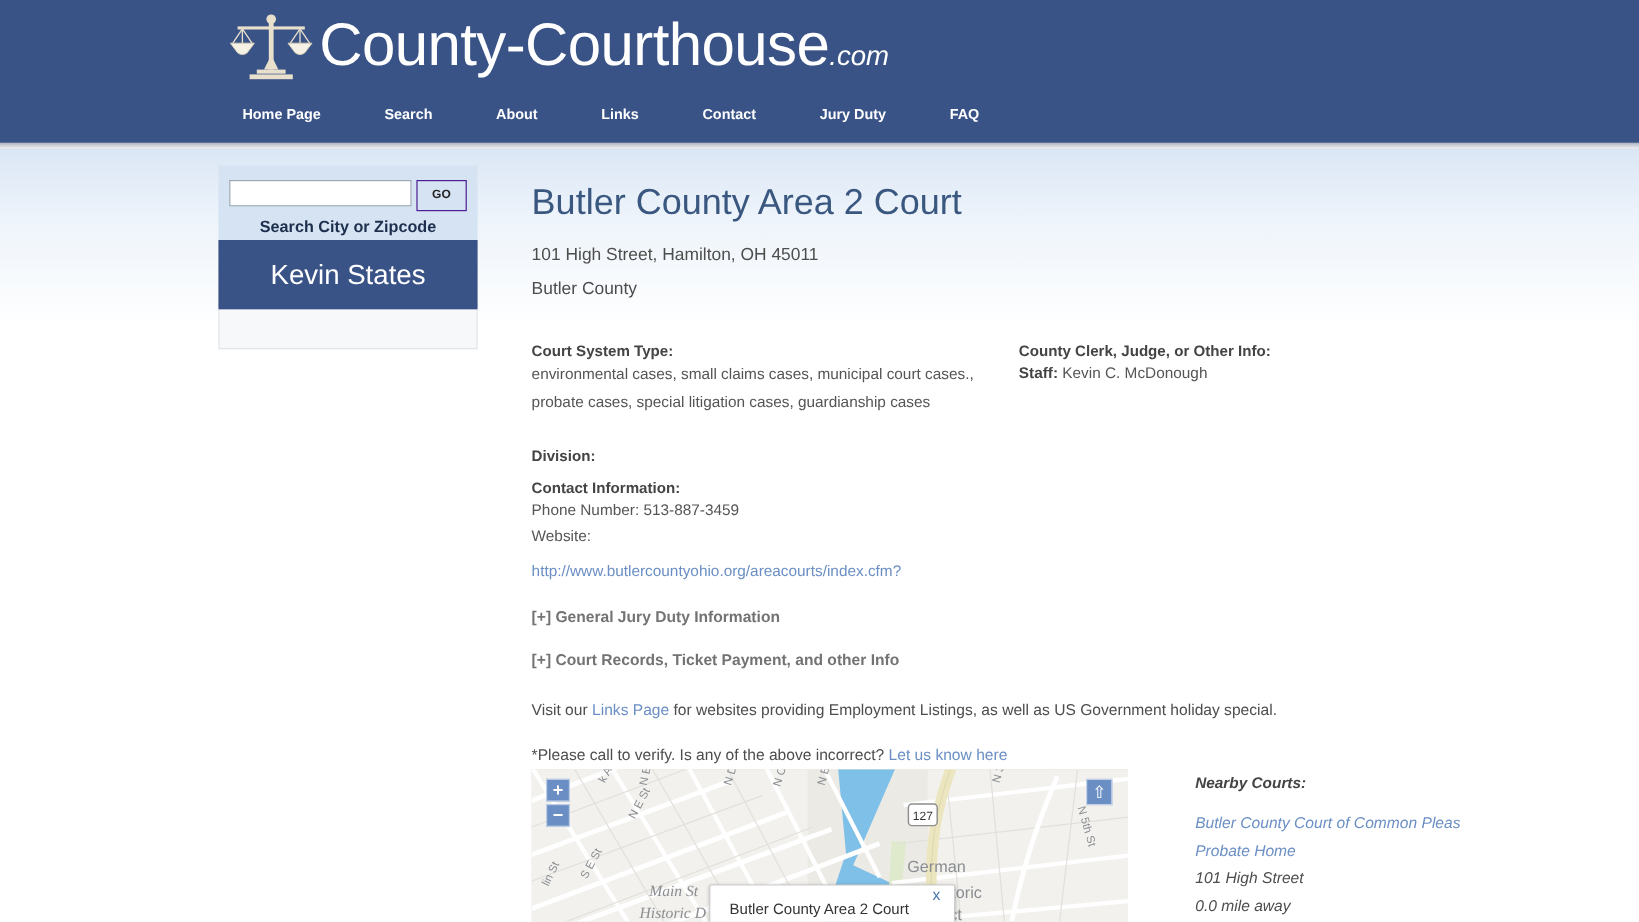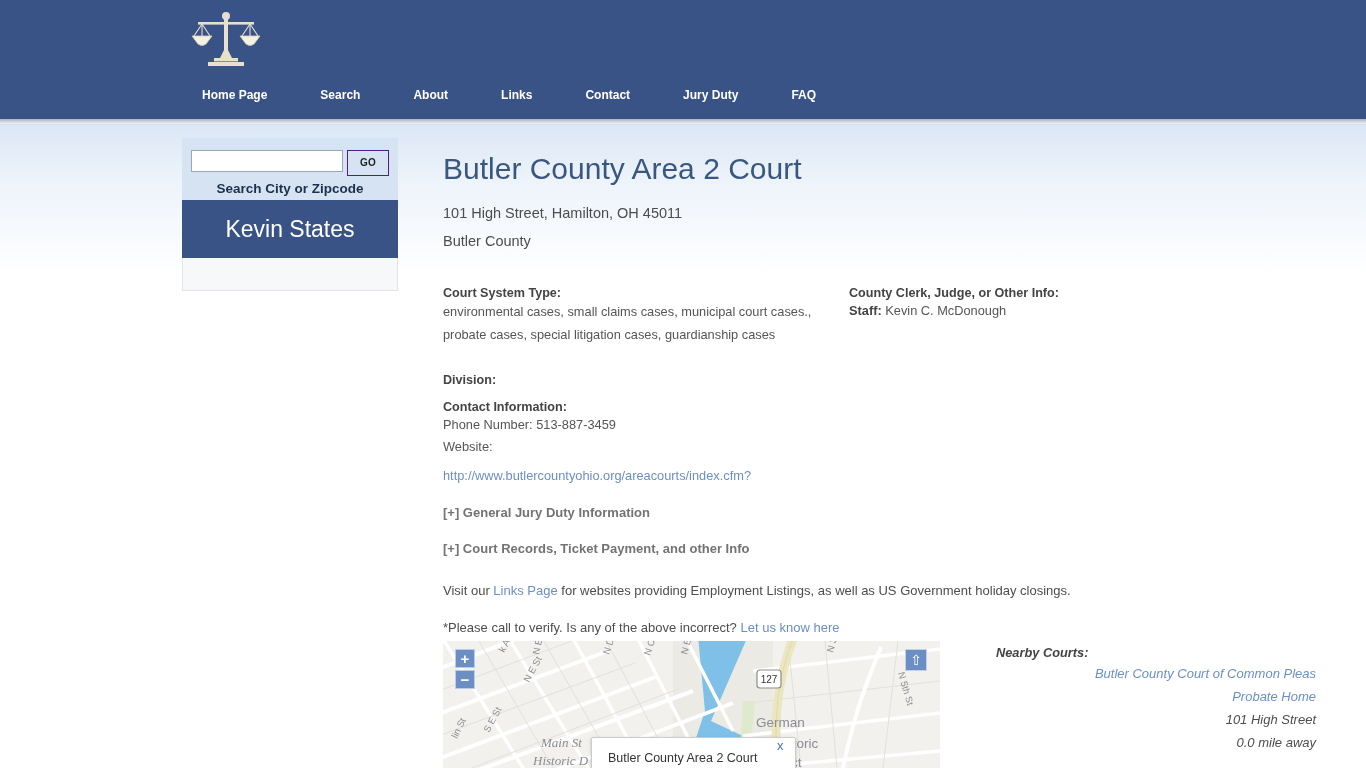--- a/index.html
+++ b/index.html
@@ -279,21 +279,21 @@
     font-size: 13px;
     color: #6b8fc4;
     text-decoration: none;
     line-height: 23px;
   }
   .nearby .addr {
     font-size: 13px;
     color: #4d4d4d;
     line-height: 23px;
   }
-  .nearby-first { margin-top: 2px; text-align: right; }
+  .nearby-first { margin-top: 14px; }
 </style>
 </head>
 <body>
 
 <div class="page-bg"></div>
 
 <div class="header">
   <div class="header-inner">
 
     <div class="logo-row">
@@ -310,20 +310,21 @@
             <line x1="12" y1="14" x2="20" y2="26"></line>
             <line x1="12" y1="14" x2="12" y2="26"></line>
             <line x1="60" y1="14" x2="52" y2="26"></line>
             <line x1="60" y1="14" x2="68" y2="26"></line>
             <line x1="60" y1="14" x2="60" y2="26"></line>
           </g>
           <path d="M2 26 L22 26 L16 34 Q12 37 8 34 Z" fill="#f5f1e4" stroke="#d8d0ba" stroke-width="0.8"></path>
           <path d="M50 26 L70 26 L64 34 Q60 37 56 34 Z" fill="#f5f1e4" stroke="#d8d0ba" stroke-width="0.8"></path>
         </g>
       </svg>
+      <span class="brand"><span>County-Courthouse</span><span class="tld">.com</span></span>
     </div>
 
     <div class="nav">
       <a href="#">Home Page</a>
       <a href="#">Search</a>
       <a href="#">About</a>
       <a href="#">Links</a>
       <a href="#">Contact</a>
       <a href="#">Jury Duty</a>
       <a href="#">FAQ</a>
@@ -365,21 +366,21 @@
       <div class="contactinfo">
         <div class="lbl">Contact Information:</div>
         <div class="plain">Phone Number: 513-887-3459</div>
         <div class="plain">Website:</div>
         <a class="weblink" href="#">http://www.butlercountyohio.org/areacourts/index.cfm?</a>
       </div>
 
       <a class="expand-link" href="#">[+] General Jury Duty Information</a>
       <a class="expand-link" href="#">[+] Court Records, Ticket Payment, and other Info</a>
 
-      <div class="note" style="width:640px;"><span>Visit our </span><a href="#">Links Page</a><span> for websites providing Employment Listings, as well as US Government holiday closings.</span></div>
+      <div class="note" style="width:640px;"><span>Visit our </span><a href="#">Links Page</a><span> for websites providing Employment Listings, as well as US Government holiday special.</span></div>
 
       <div class="note note2" style="width:640px;"><span>*Please call to verify. Is any of the above incorrect? </span><a href="#">Let us know here</a></div>
     </div>
 
     <div class="col-right">
       <div class="lbl">County Clerk, Judge, or Other Info:</div>
       <div class="staff-line"><b>Staff:</b> <span>Kevin C. McDonough</span></div>
     </div>
   </div>
 

